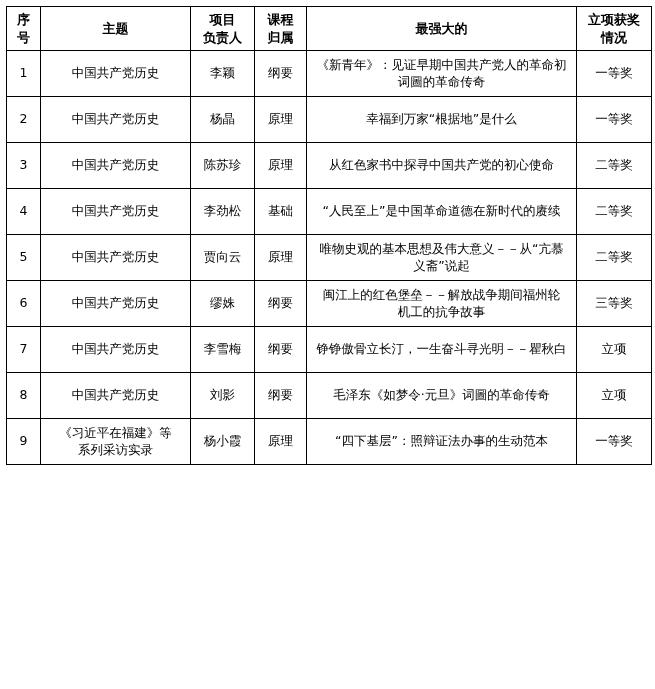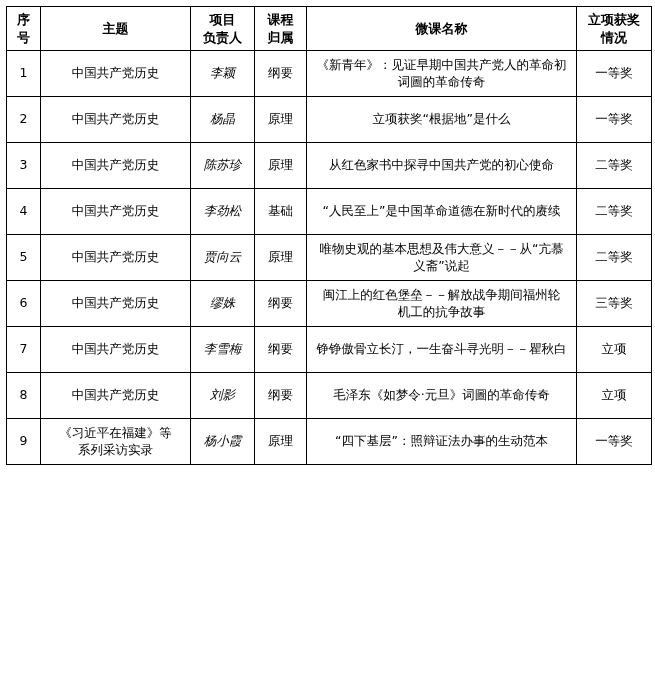--- a/index.html
+++ b/index.html
@@ -45,21 +45,21 @@
   col.c-theme { width: 150px; }
   col.c-person { width: 64px; }
   col.c-cat { width: 52px; }
   col.c-name { width: 270px; }
   col.c-award { width: 75px; }
 
   .hdr-line { display: block; }
   .cell-line { display: block; }
   td.seq { font-size: 12.5px; }
   td.theme { font-size: 12.5px; font-family: Liberation Serif, serif; }
-  td.person { font-size: 12.5px; font-style: italic; }
+  td.person { font-size: 12.5px; }
   td.cat { font-size: 12.5px; }
   td.name { font-size: 12.5px; letter-spacing: 0px; }
   td.award { font-size: 12.5px; }
   tr.row { height: 46px; }
 </style>
 </head>
 <body>
 
 <div id="sheet">
   <table class="grid">
@@ -82,21 +82,21 @@
           </th>
           <th>
             <span class="hdr-line">项目</span>
             <span class="hdr-line">负责人</span>
           </th>
           <th>
             <span class="hdr-line">课程</span>
             <span class="hdr-line">归属</span>
           </th>
           <th>
-            <span class="hdr-line">微课名称</span>
+            <span class="hdr-line">最强大的</span>
           </th>
           <th>
             <span class="hdr-line">立项获奖</span>
             <span class="hdr-line">情况</span>
           </th>
         </tr>
     </thead>
     <tbody id="table-body">
         <tr class="row">
           <td class="seq">1</td>
@@ -112,21 +112,21 @@
           <td class="award">一等奖</td>
         </tr>
         <tr class="row">
           <td class="seq">2</td>
           <td class="theme">
             <span class="cell-line">中国共产党历史</span>
           </td>
           <td class="person">杨晶</td>
           <td class="cat">原理</td>
           <td class="name">
-            <span class="cell-line">立项获奖“根据地”是什么</span>
+            <span class="cell-line">幸福到万家“根据地”是什么</span>
           </td>
           <td class="award">一等奖</td>
         </tr>
         <tr class="row">
           <td class="seq">3</td>
           <td class="theme">
             <span class="cell-line">中国共产党历史</span>
           </td>
           <td class="person">陈苏珍</td>
           <td class="cat">原理</td>

